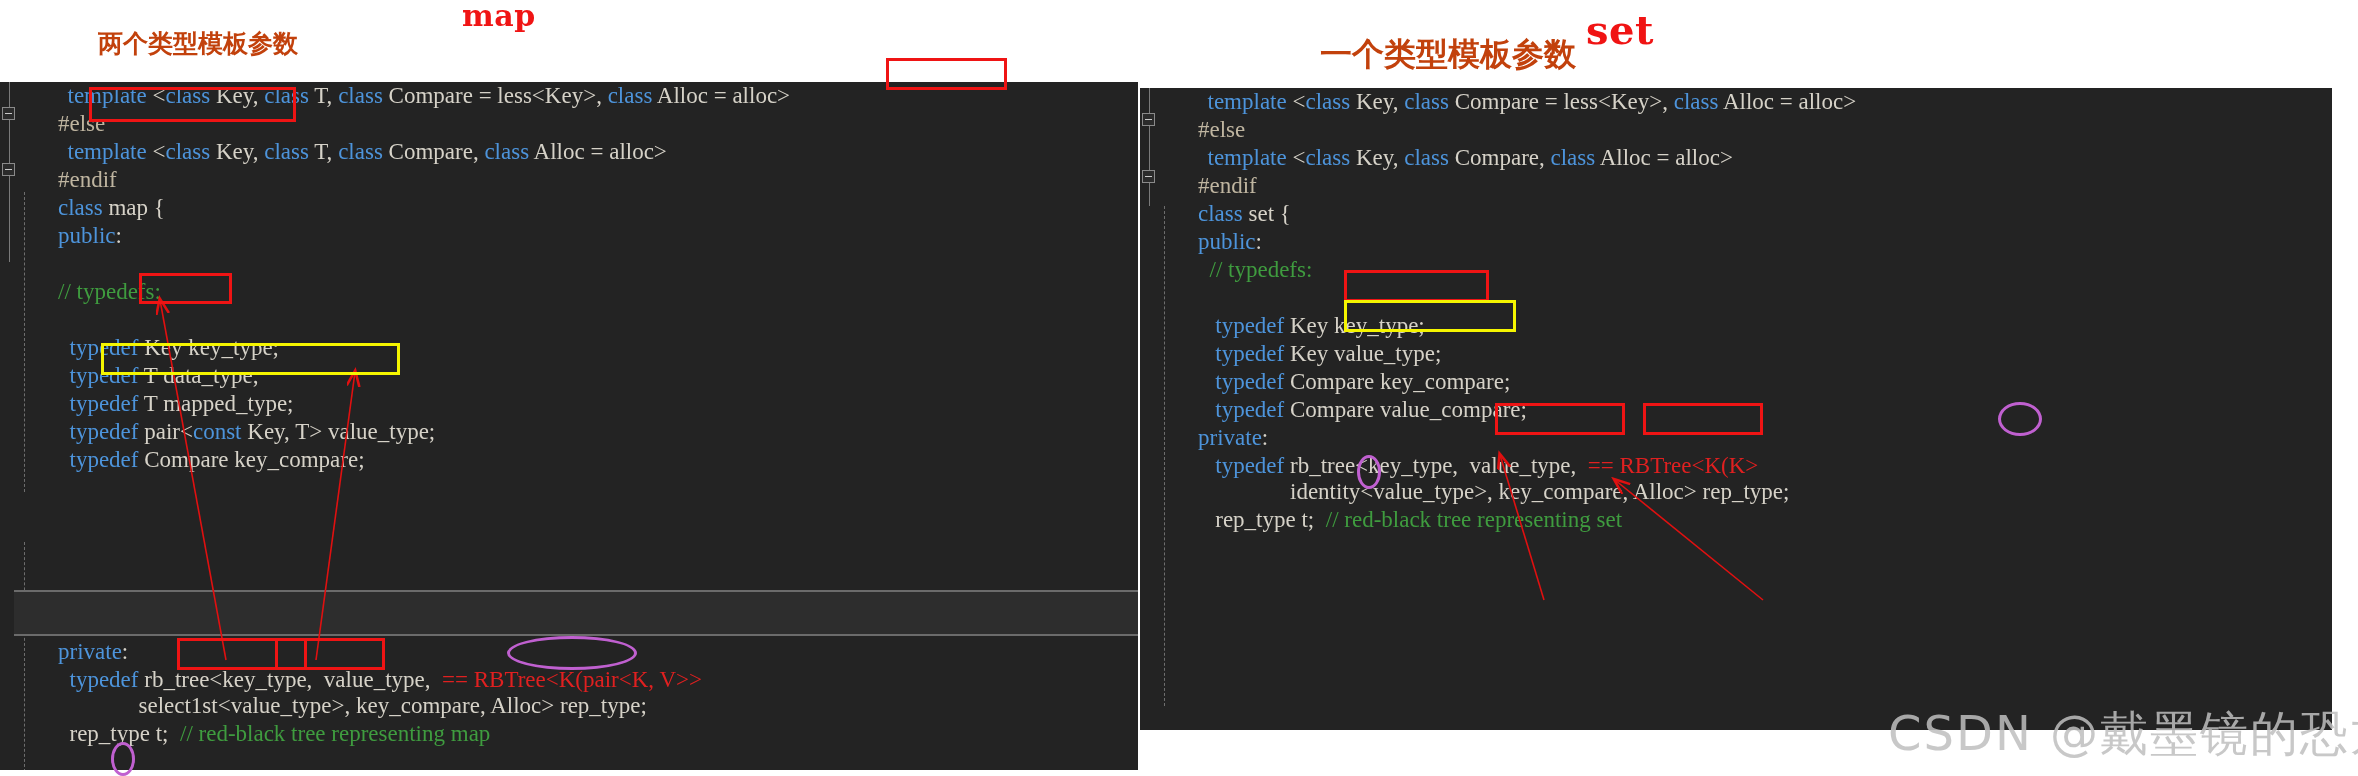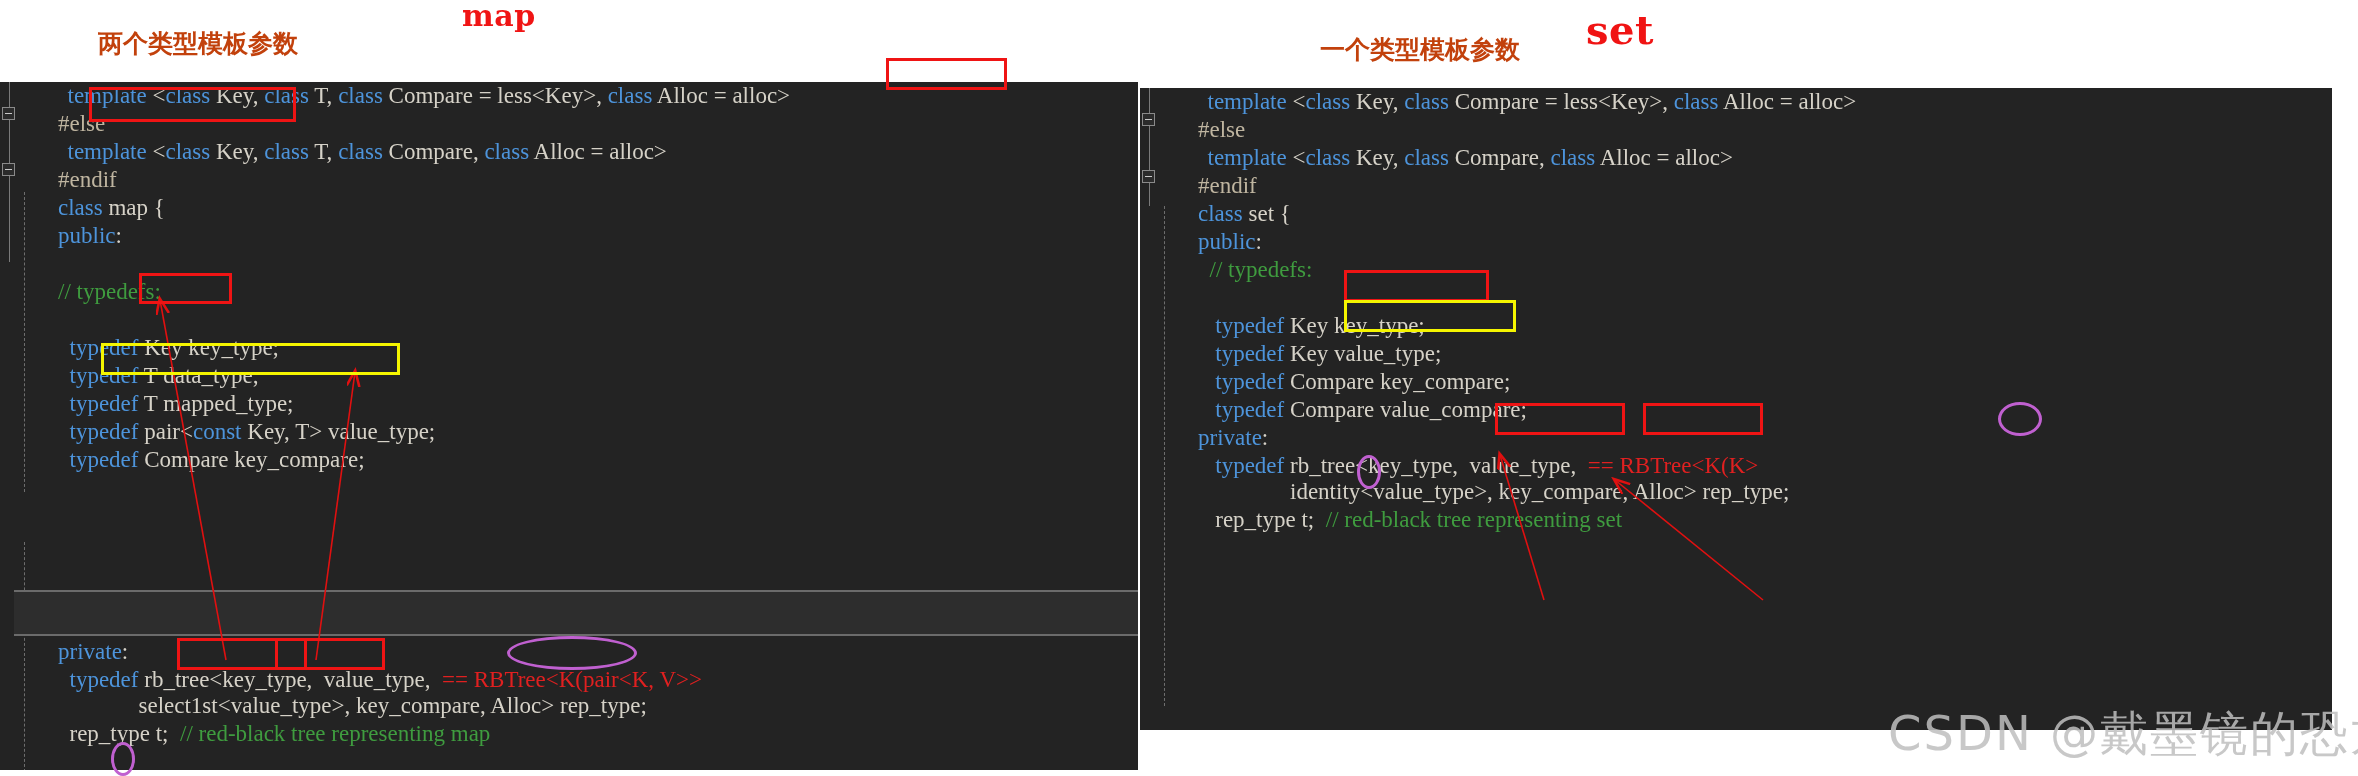--- a/index.html
+++ b/index.html
@@ -96,21 +96,21 @@
 <body>
 
 <div class="root">
 
   <div class="ann-title" style="left:462px;top:-2px;font-size:30px;">map</div>
 
   <div class="ann-cn" style="left:98px;top:27px;font-size:25px;">两个类型模板参数</div>
 
   <div class="ann-title" style="left:1586px;top:6px;font-size:40px;">set</div>
 
-  <div class="ann-cn" style="left:1320px;top:33px;font-size:25px;">一个类型模板参数</div>
+  <div class="ann-cn" style="left:1320px;top:33px;font-size:32px;">一个类型模板参数</div>
 
   <div class="code-panel" style="left:0px;top:82px;width:1138px;height:688px;">
 
     
     <div class="vline" style="left:9px;top:0px;height:180px;"></div>
     <div class="vdash" style="left:24px;top:110px;height:300px;"></div>
     <div class="vdash" style="left:24px;top:460px;height:230px;"></div>
 
     <div class="fold" style="left:2px;top:25px;"></div>
     <div class="fold" style="left:2px;top:81px;"></div>

